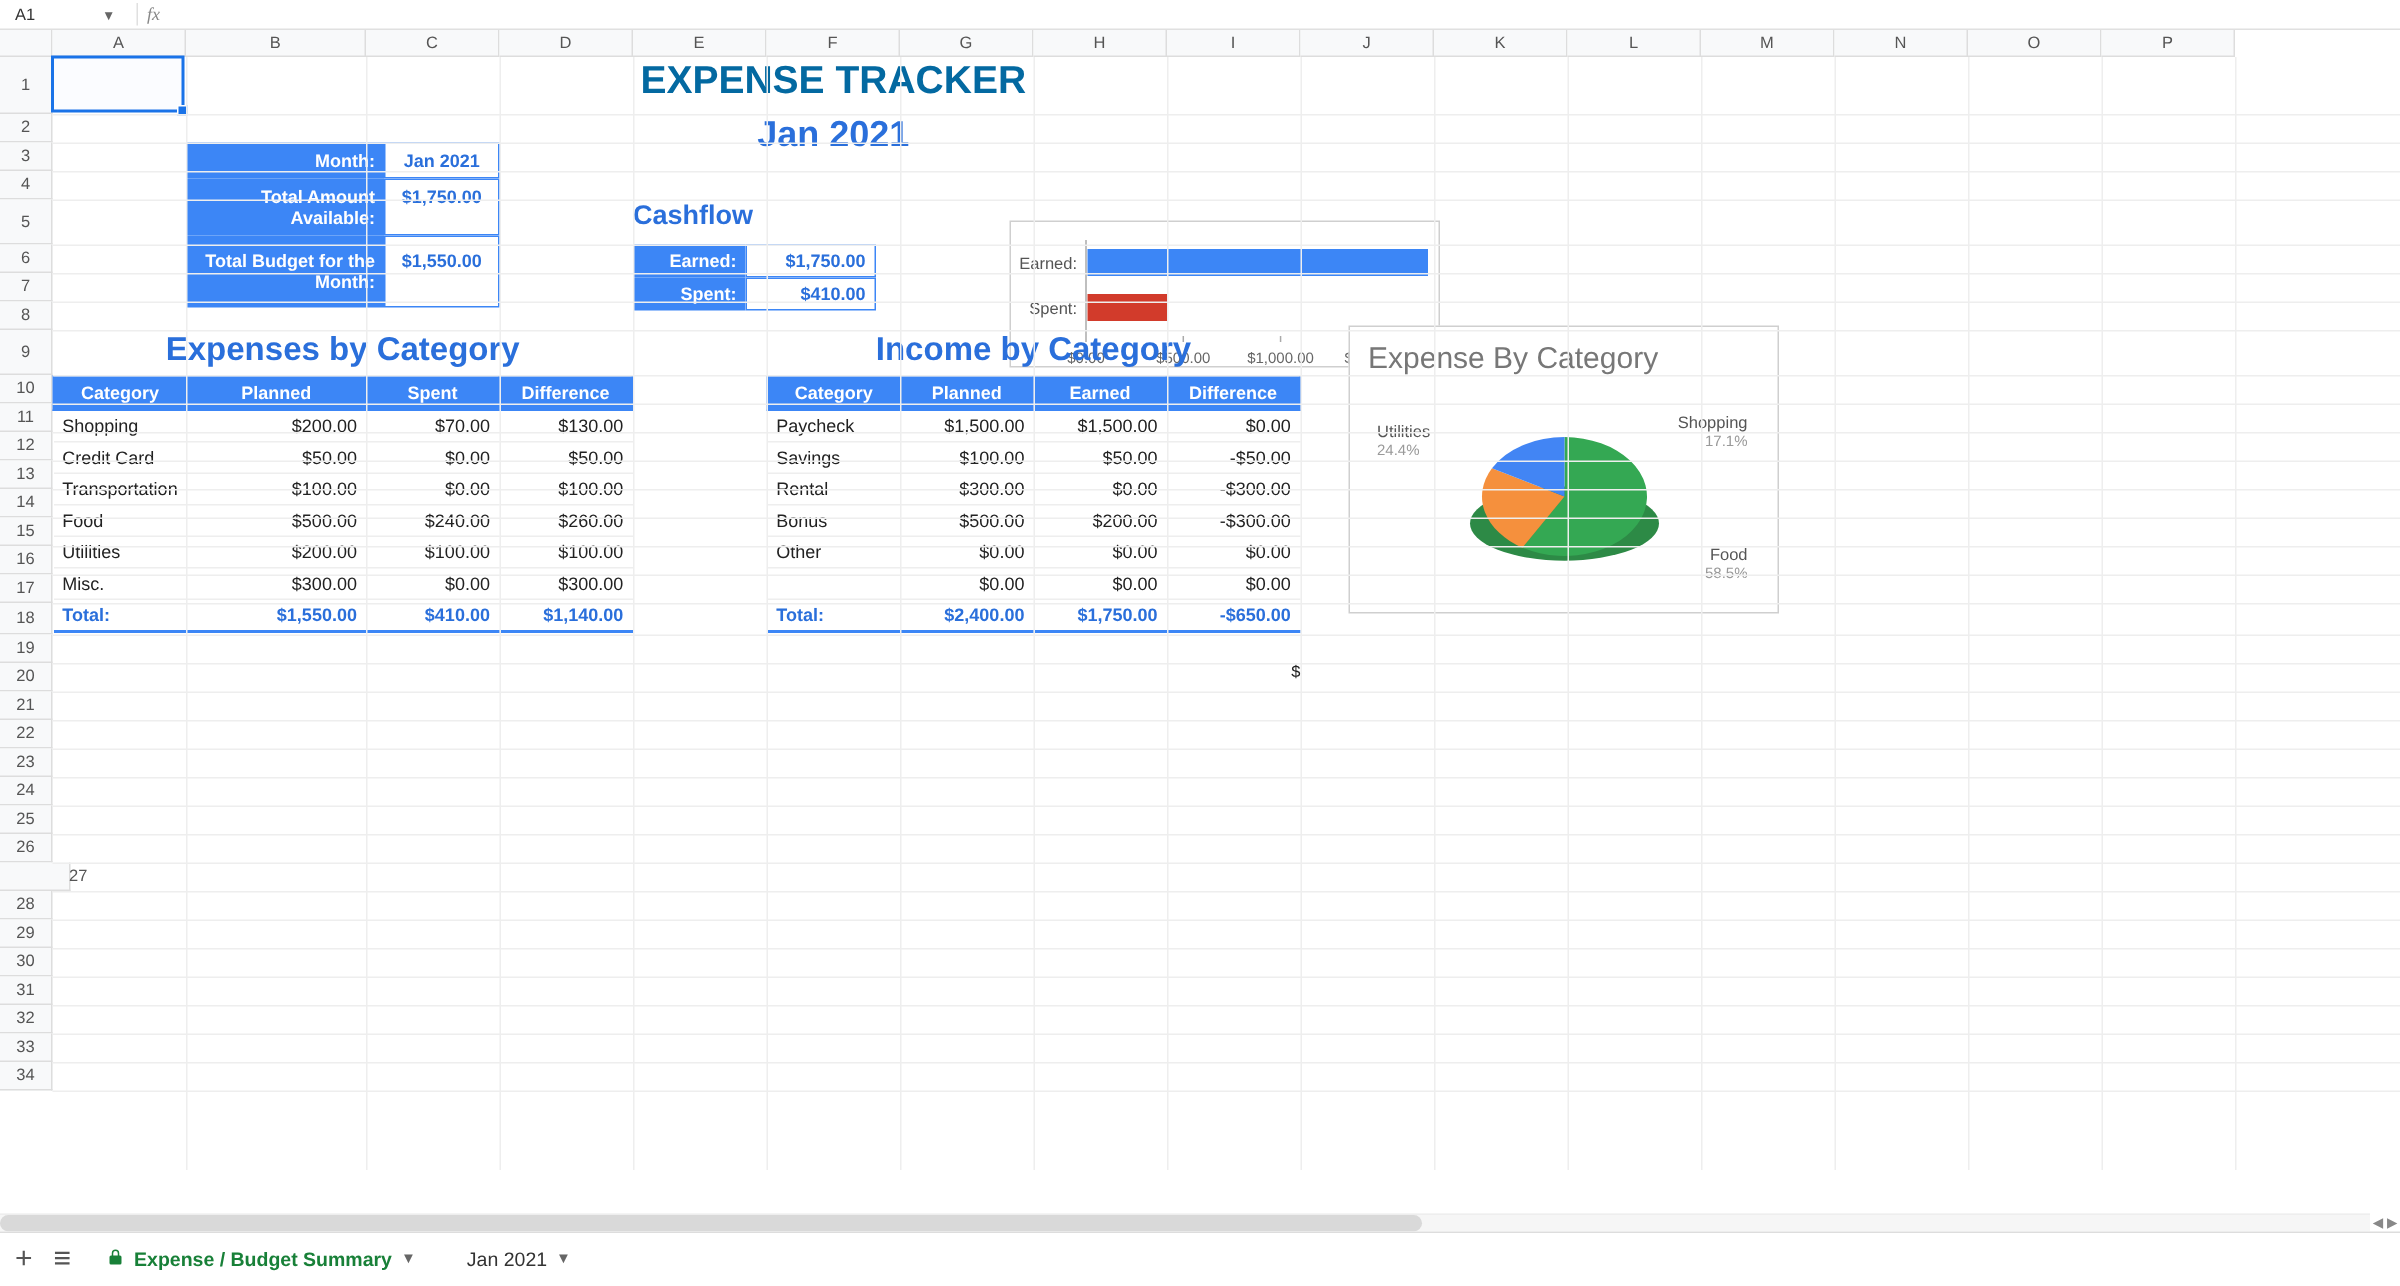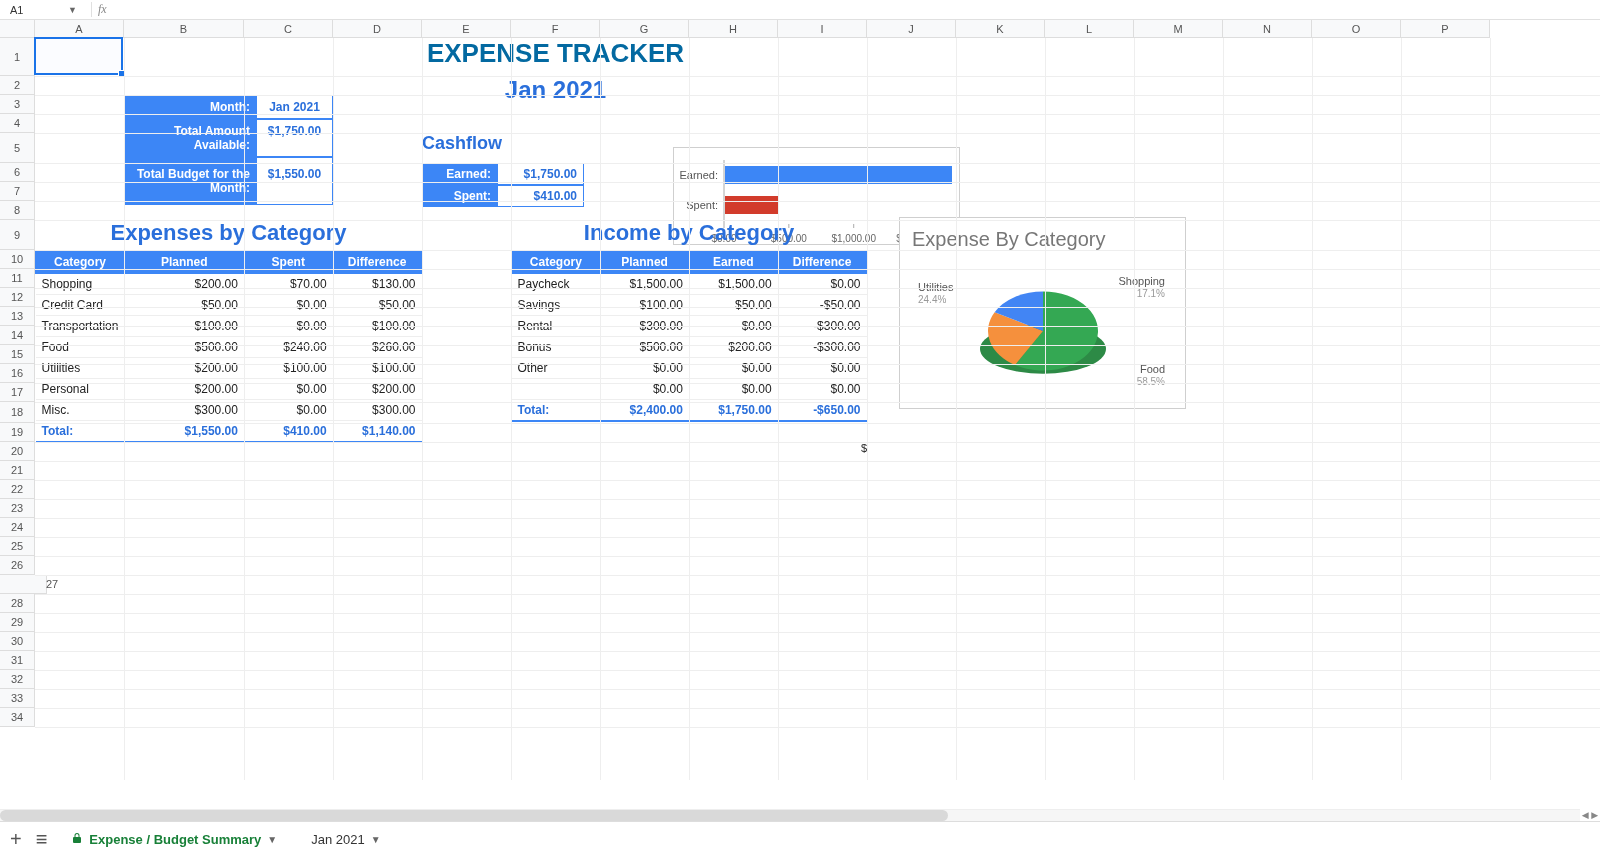--- a/index.html
+++ b/index.html
@@ -226,26 +226,20 @@
             <td>Food</td>
             <td class="r">$500.00</td>
             <td class="r">$240.00</td>
             <td class="r">$260.00</td>
           </tr>
           <tr>
             <td>Utilities</td>
             <td class="r">$200.00</td>
             <td class="r">$100.00</td>
             <td class="r">$100.00</td>
-          </tr>
-          <tr>
-            <td>Personal</td>
-            <td class="r">$200.00</td>
-            <td class="r">$0.00</td>
-            <td class="r">$200.00</td>
           </tr>
           <tr>
             <td>Misc.</td>
             <td class="r">$300.00</td>
             <td class="r">$0.00</td>
             <td class="r">$300.00</td>
           </tr>
           <tr class="total">
             <td>Total:</td>
             <td class="r">$1,550.00</td>

